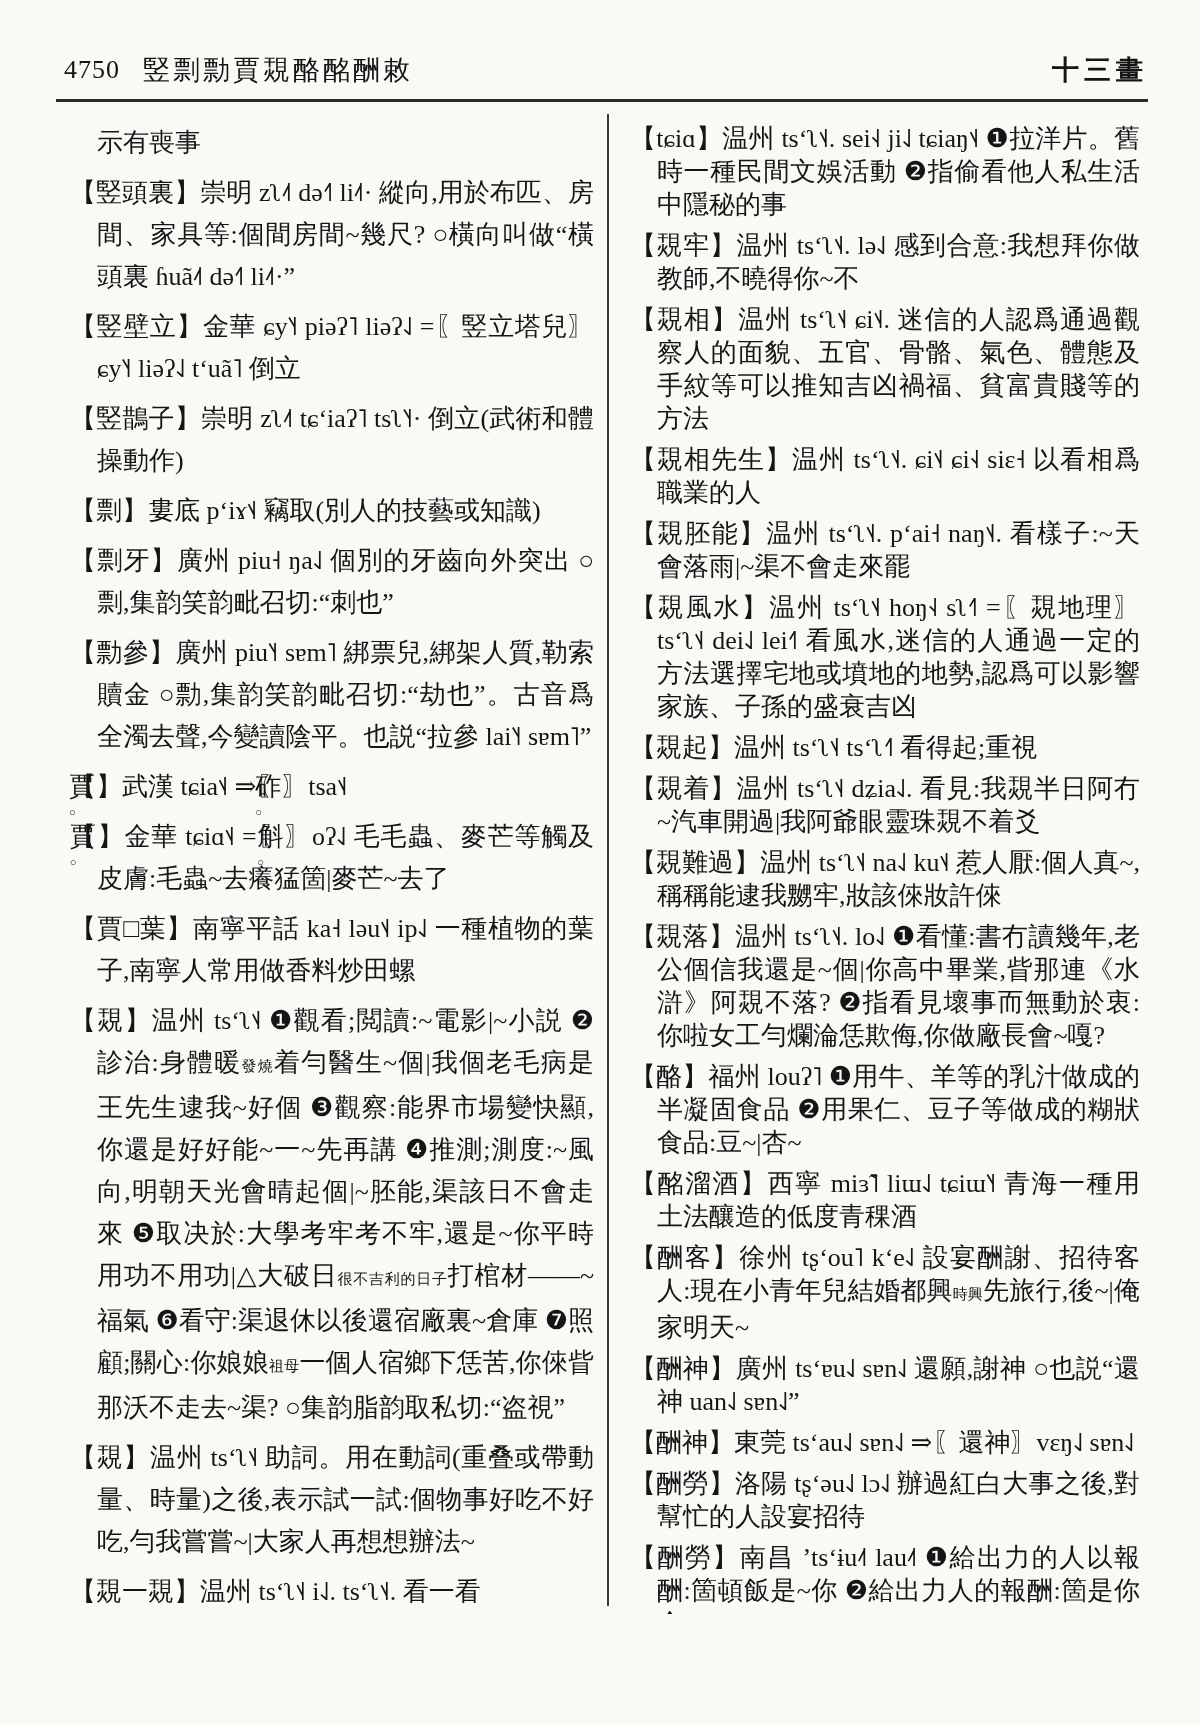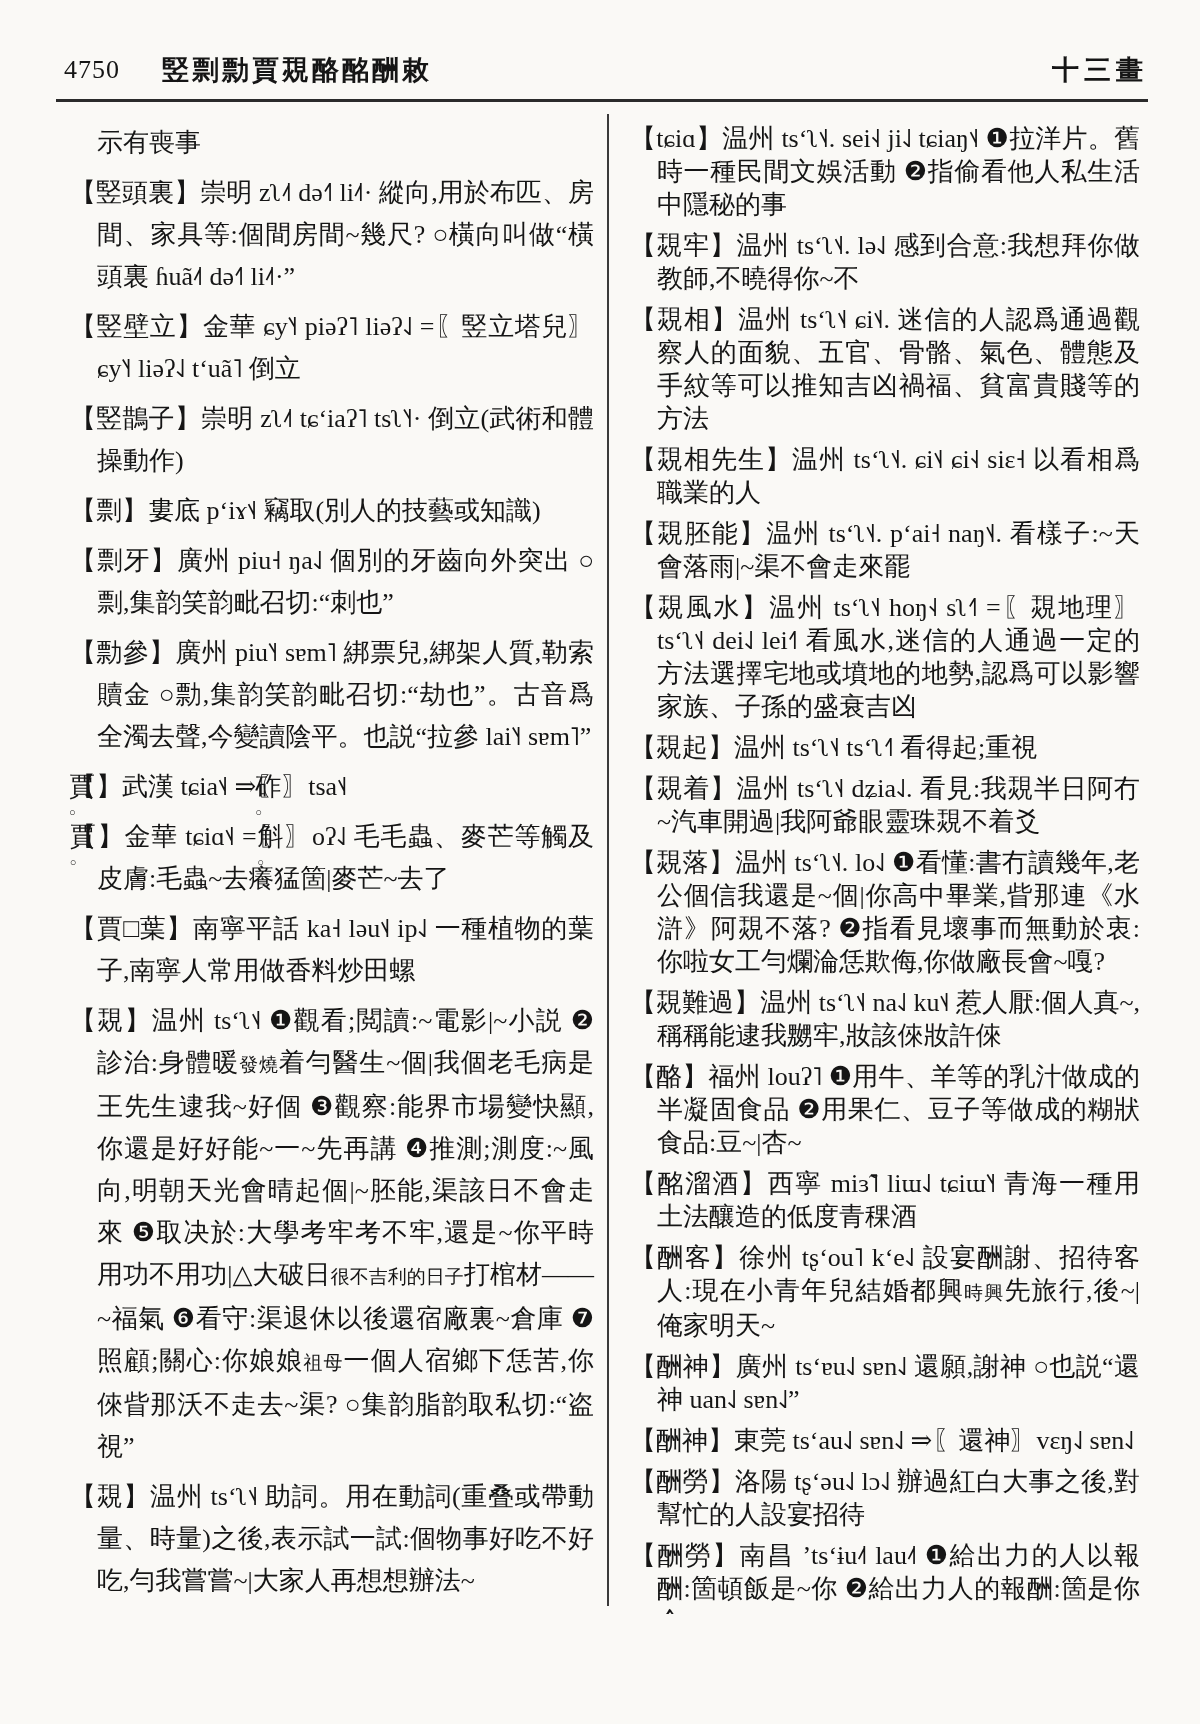--- a/index.html
+++ b/index.html
@@ -10,21 +10,21 @@
     font-family:"Liberation Serif","DejaVu Serif",serif;
     position:relative;
     overflow:hidden;
   }
   .page-header{
     position:absolute;top:52px;left:64px;right:52px;
     display:flex;align-items:center;
     font-size:27px;
   }
   .page-number{font-size:26px;letter-spacing:1px;}
-  .guide-words{margin-left:42px;font-weight:700;letter-spacing:3px;}
+  .guide-words{margin-left:23px;font-weight:400;letter-spacing:3px;}
   .section-label{margin-left:auto;font-weight:600;letter-spacing:5px;}
   .header-rule{
     position:absolute;top:99px;left:56px;right:52px;
     border-top:3px solid #2b2b2b;
   }
   .columns{
     position:absolute;top:114px;left:62px;right:52px;bottom:40px;
   }
   .col{
     position:absolute;top:0;
@@ -36,21 +36,21 @@
   .col-divider{
     position:absolute;left:545px;top:0;height:1492px;
     border-left:2px solid #3a3a3a;
   }
   p.entry{
     margin:8px;
     padding-left:27px;
     text-indent:-27px;
   }
   p.entry.cont{text-indent:0;}
-  .small{font-size:19px;}
+  .small{font-size:15px;}
   .ring{position:relative;display:inline-block;}
   .ring::after{
     content:"○";
     position:absolute;left:50%;bottom:-10px;
     transform:translateX(-50%);
     font-size:11px;line-height:11px;
   }
 </style>
 </head>
 <body>
@@ -82,22 +82,22 @@
   <div class="col-divider"></div>
   <div class="col col-right" id="col-right">
       <p class="entry"><span>【tɕiɑ】温州 tsʻʅ˦˨. sei˧˨ ji˨˩ tɕiaŋ˦˨ ❶拉洋片。舊時一種民間文娛活動 ❷指偷看他人私生活中隱秘的事</span></p>
       <p class="entry"><span>【覝牢】温州 tsʻʅ˦˨. lə˨˩ 感到合意:我想拜你做教師,不曉得你~不</span></p>
       <p class="entry"><span>【覝相】温州 tsʻʅ˦˨ ɕi˦˨. 迷信的人認爲通過觀察人的面貌、五官、骨骼、氣色、體態及手紋等可以推知吉凶禍福、貧富貴賤等的方法</span></p>
       <p class="entry"><span>【覝相先生】温州 tsʻʅ˦˨. ɕi˦˨ ɕi˧˨ siɛ˧ 以看相爲職業的人</span></p>
       <p class="entry"><span>【覝胚能】温州 tsʻʅ˦˨. pʻai˧ naŋ˦˨. 看樣子:~天會落雨|~渠不會走來罷</span></p>
       <p class="entry"><span>【覝風水】温州 tsʻʅ˦˨ hoŋ˧˨ sʅ˧˥ =〖覝地理〗tsʻʅ˦˨ dei˨˩ lei˧˥ 看風水,迷信的人通過一定的方法選擇宅地或墳地的地勢,認爲可以影響家族、子孫的盛衰吉凶</span></p>
       <p class="entry"><span>【覝起】温州 tsʻʅ˦˨ tsʻʅ˧˥ 看得起;重視</span></p>
       <p class="entry"><span>【覝着】温州 tsʻʅ˦˨ dʑia˨˩. 看見:我覝半日阿冇~汽車開過|我阿爺眼靈珠覝不着爻</span></p>
+      <p class="entry"><span>【覝難過】温州 tsʻʅ˦˨ na˨˩ ku˦˨ 惹人厭:個人真~,稱稱能逮我嬲牢,妝該倈妝許倈</span></p>
       <p class="entry"><span>【覝落】温州 tsʻʅ˦˨. lo˨˩ ❶看懂:書冇讀幾年,老公個信我還是~個|你高中畢業,眥那連《水滸》阿覝不落? ❷指看見壞事而無動於衷:你啦女工勻爛淪恁欺侮,你做廠長會~嘎?</span></p>
-      <p class="entry"><span>【覝難過】温州 tsʻʅ˦˨ na˨˩ ku˦˨ 惹人厭:個人真~,稱稱能逮我嬲牢,妝該倈妝許倈</span></p>
       <p class="entry"><span>【酪】福州 louʔ˥ ❶用牛、羊等的乳汁做成的半凝固食品 ❷用果仁、豆子等做成的糊狀食品:豆~|杏~</span></p>
       <p class="entry"><span>【酩溜酒】西寧 miɜ̃˥ liɯ˨˩ tɕiɯ˥˧ 青海一種用土法釀造的低度青稞酒</span></p>
       <p class="entry"><span>【酬客】徐州 tʂʻou˥ kʻe˨˩ 設宴酬謝、招待客人:現在小青年兒結婚都興</span><span class="small">時興</span><span>先旅行,後~|俺家明天~</span></p>
       <p class="entry"><span>【酬神】廣州 tsʻɐu˨˩ sɐn˨˩ 還願,謝神 ○也説“還神 uan˨˩ sɐn˨˩”</span></p>
       <p class="entry"><span>【酬神】東莞 tsʻau˨˩ sɐn˨˩ ⇒〖還神〗vɛŋ˨˩ sɐn˨˩</span></p>
       <p class="entry"><span>【酬勞】洛陽 tʂʻəu˨˩ lɔ˨˩ 辦過紅白大事之後,對幫忙的人設宴招待</span></p>
       <p class="entry"><span>【酬勞】南昌 ʼtsʻɨu˨˦ lau˨˦ ❶給出力的人以報酬:箇頓飯是~你 ❷給出力人的報酬:箇是你个~</span></p>
     </div>
 </div>
 

